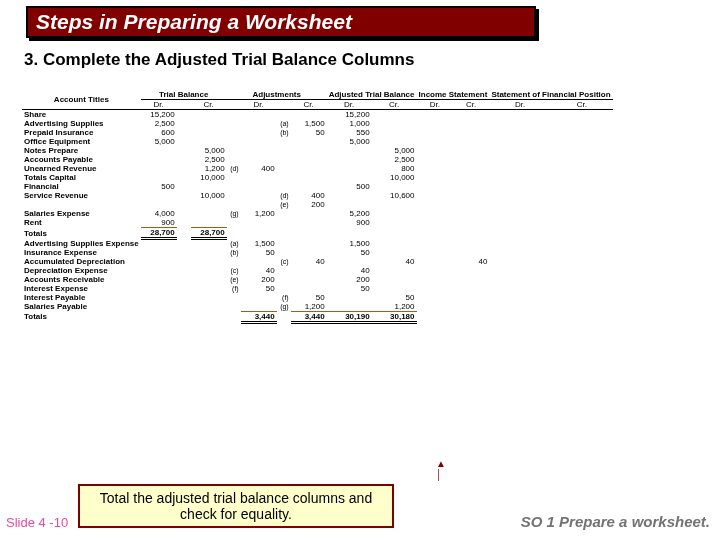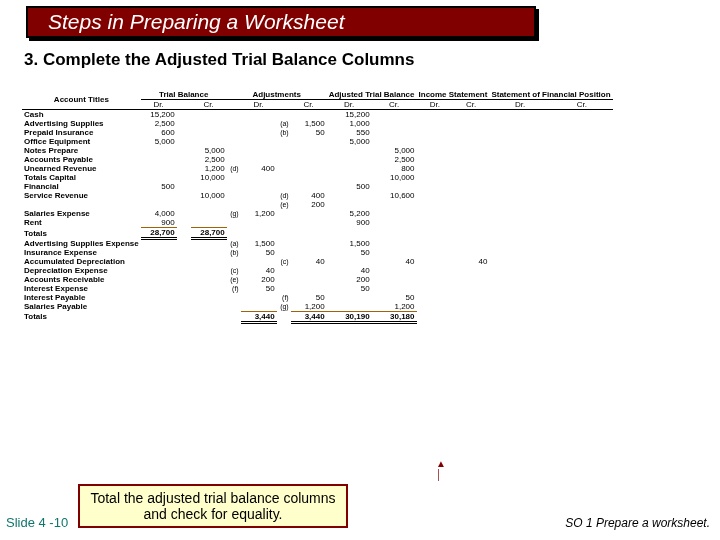--- a/index.html
+++ b/index.html
@@ -1,31 +1,31 @@
 <!DOCTYPE html>
 <html><head>
 <meta charset="utf-8">
 <style>
   * { box-sizing: border-box; margin: 0; padding: 0; }
   body { width: 720px; height: 540px; background: #fff; font-family: Arial, sans-serif; position: relative; overflow: hidden; }
   .title-wrap { margin: 6px 10px 0 26px; }
-  .title-bar { background: #800000; color: #fff; border: 2px solid #000; padding: 2px 20px; font-style: italic; font-weight: normal; font-size: 21px; box-shadow: 3px 3px 0 #000; display: inline-block; width: 510px; }
+  .title-bar { background: #800000; color: #fff; border: 2px solid #000; padding: 2px 8px; font-style: italic; font-weight: bold; font-size: 21px; box-shadow: 3px 3px 0 #000; display: inline-block; width: 510px; }
   .subhead { font-weight: bold; font-size: 17px; margin: 12px 0 20px 24px; }
   .tbl { font-size: 8px; border-collapse: collapse; margin-left: 22px; }
   .tbl th, .tbl td { padding: 0 2px; white-space: nowrap; }
   .tbl .hdr1 th { font-weight: bold; text-align: center; border-bottom: 1px solid #000; }
   .tbl .hdr2 th { font-weight: normal; text-align: center; border-bottom: 1px solid #000; }
   .acct { text-align: left; font-weight: bold; width: 118px; }
   .nc { text-align: right; width: 36px; }
   .ref { text-align: right; width: 14px; font-size:7px;}
   .tot td { font-weight: bold; }
   .dbl { border-top: 1px solid #a16207; border-bottom: 3px double #000; }
-  .note-box { border: 2px solid #800000; background: #ffffcc; padding: 4px 2px; font-size: 14px; text-align:center; position: absolute; left: 78px; bottom: 12px; width: 270px; }
-  .slide-lbl { position: absolute; left: 6px; bottom: 10px; font-size: 13px; color: #0f766e; line-height:1.1; }
-  .so { position: absolute; right: 10px; bottom: 10px; font-size: 12px; font-weight: normal; font-style: italic; color: #000000; }
+  .note-box { border: 2px solid #800000; background: #ffffcc; padding: 4px 2px; font-size: 14px; text-align:center; position: absolute; left: 78px; bottom: 12px; width: 316px; }
+  .slide-lbl { position: absolute; left: 6px; bottom: 10px; font-size: 13px; color: #ec4899; line-height:1.1; }
+  .so { position: absolute; right: 10px; bottom: 10px; font-size: 15px; font-weight: bold; font-style: italic; color: #737373; }
   .arrow { position:absolute; left:436px; bottom:60px; font-size:10px; color:#800000;}
 </style>
 </head>
 <body>
 
 <div class="title-wrap">
   <div class="title-bar">Steps in Preparing a Worksheet</div>
 </div>
 <div class="subhead">3. Complete the Adjusted Trial Balance Columns</div>
 
@@ -50,21 +50,21 @@
       <th class="nc">Dr.</th>
         <th class="nc">Cr.</th>
       <th class="nc">Dr.</th>
         <th class="nc">Cr.</th>
       <th class="nc">Dr.</th>
         <th class="nc">Cr.</th>
     </tr>
   </thead>
   <tbody id="tbody">
       <tr>
-        <td class="acct">Cash</td>
+        <td class="acct">Share</td>
         <td class="nc">15,200</td>
         <td class="ref"></td>
         <td class="nc"></td>
         <td class="ref"></td>
         <td class="nc"></td>
         <td class="ref"></td>
         <td class="nc"></td>
         <td class="nc">15,200</td>
         <td class="nc"></td>
         <td class="nc"></td>

